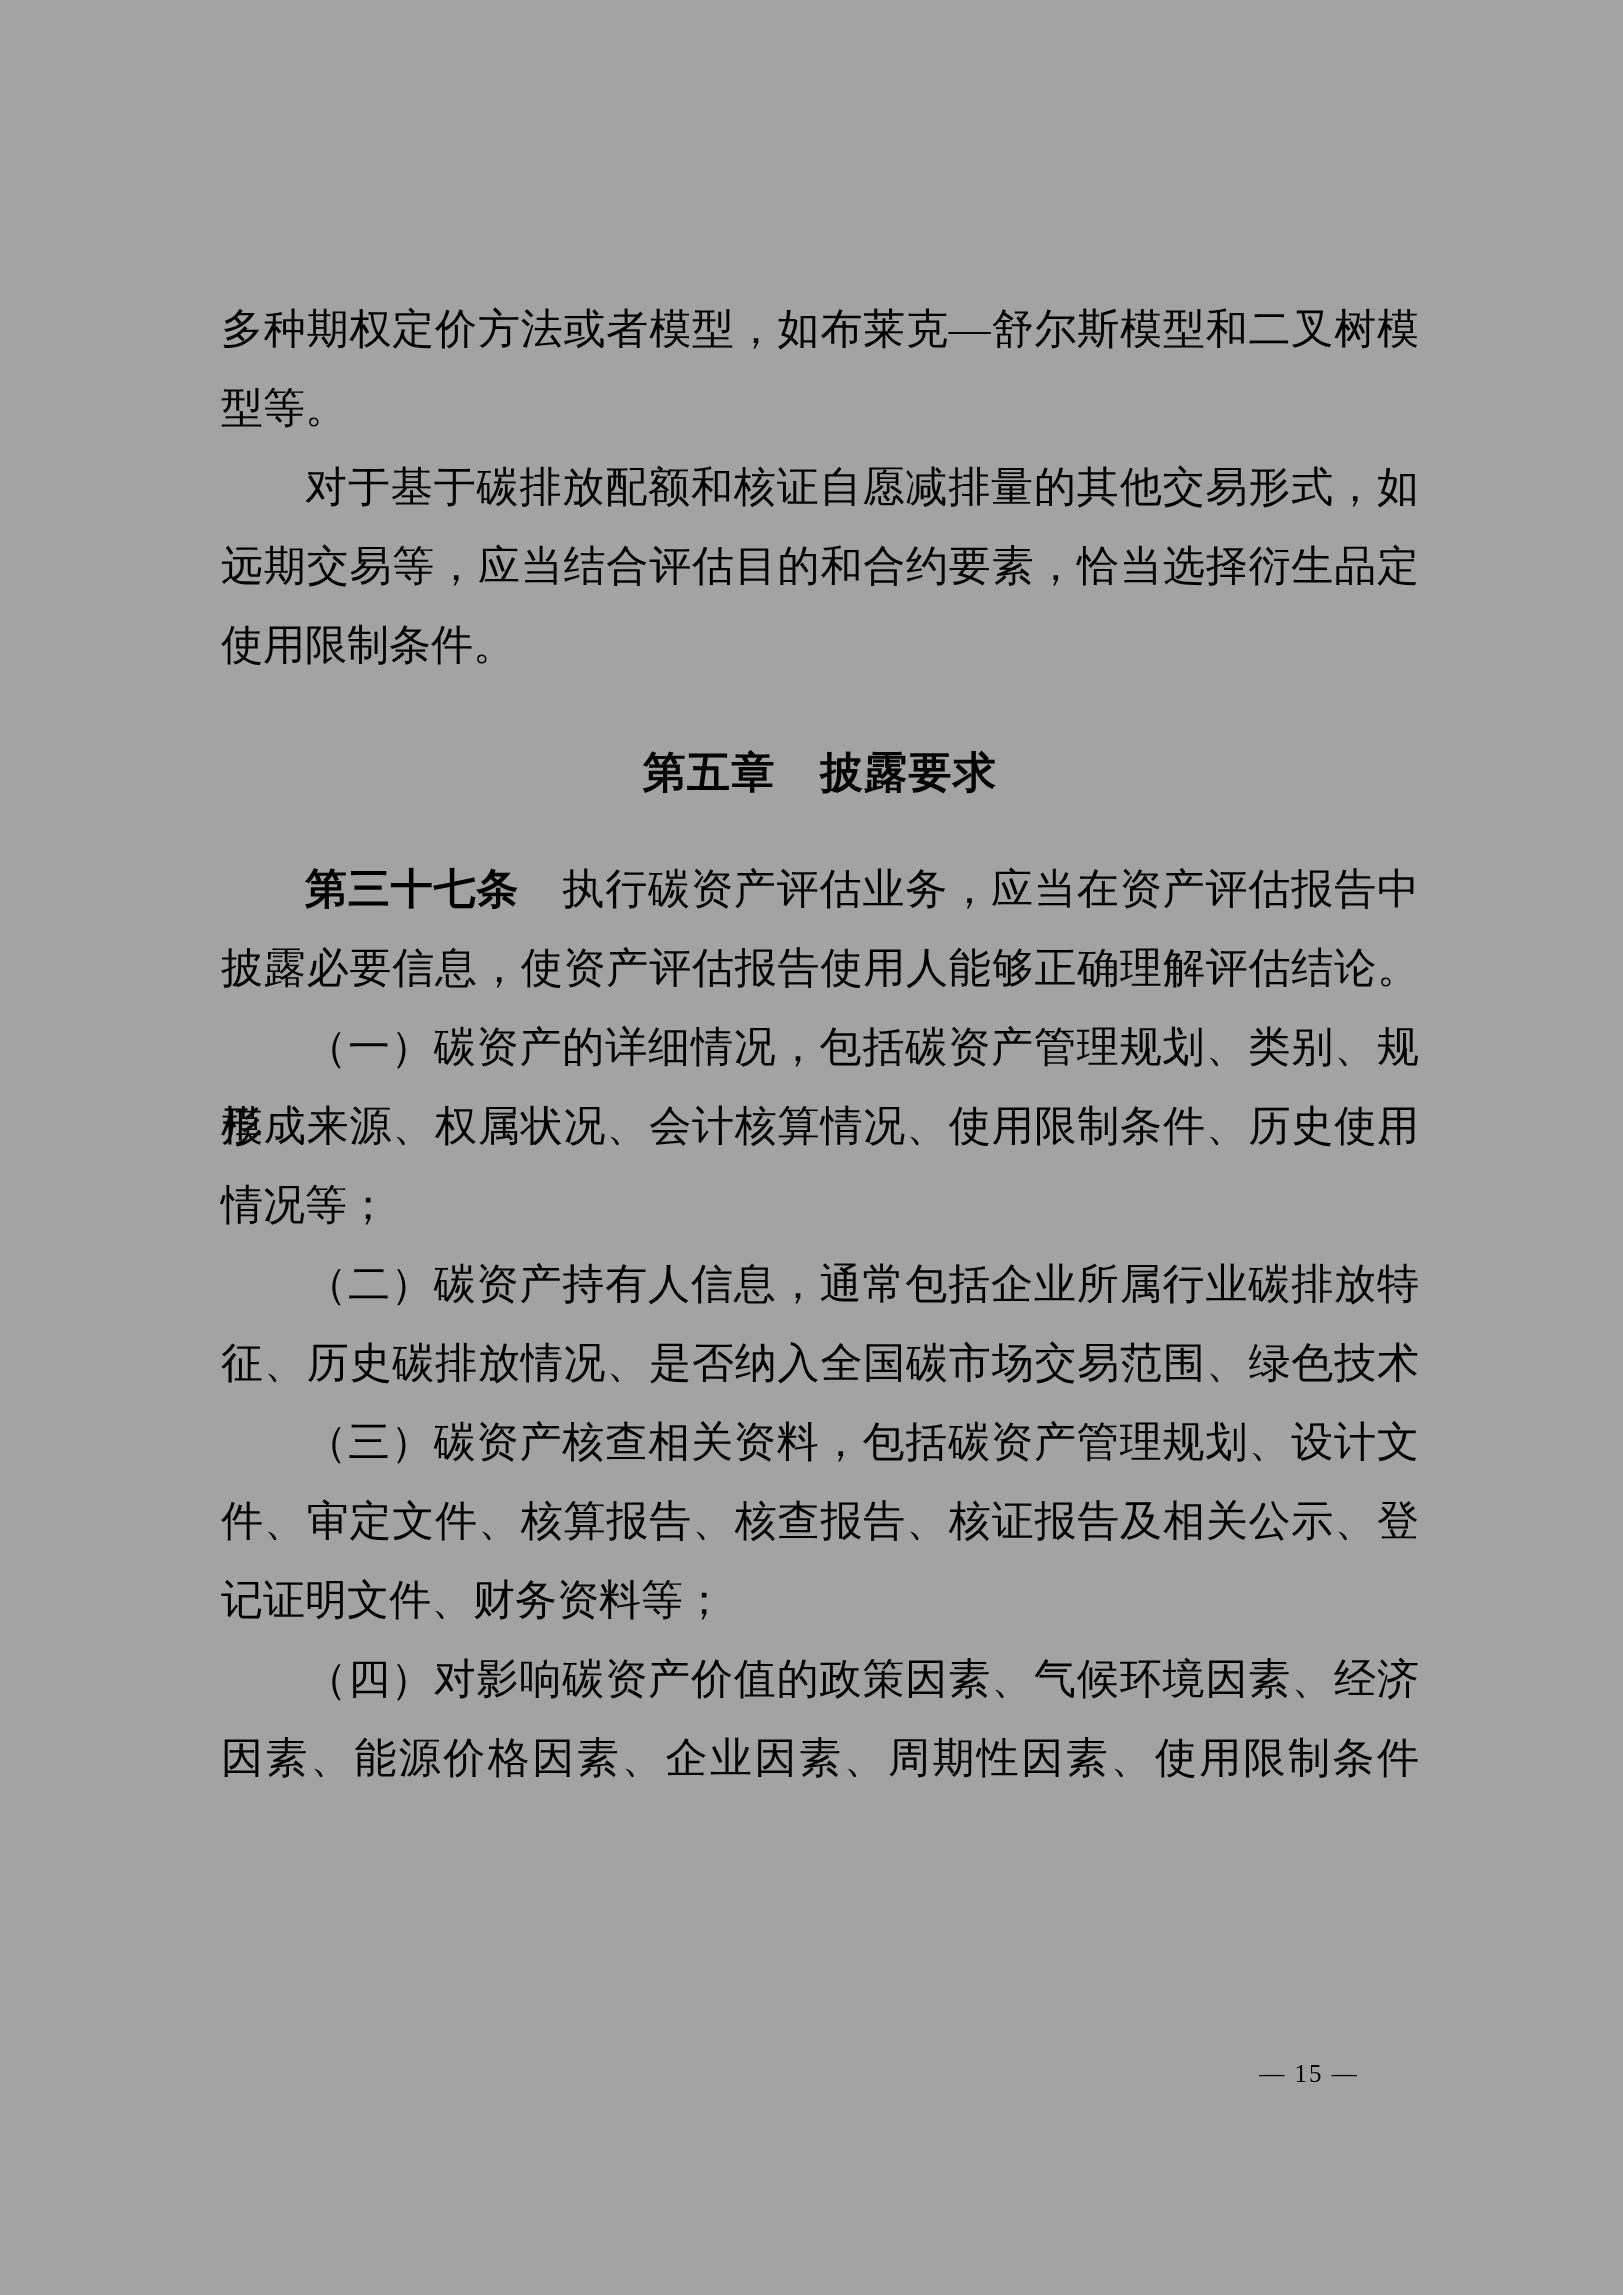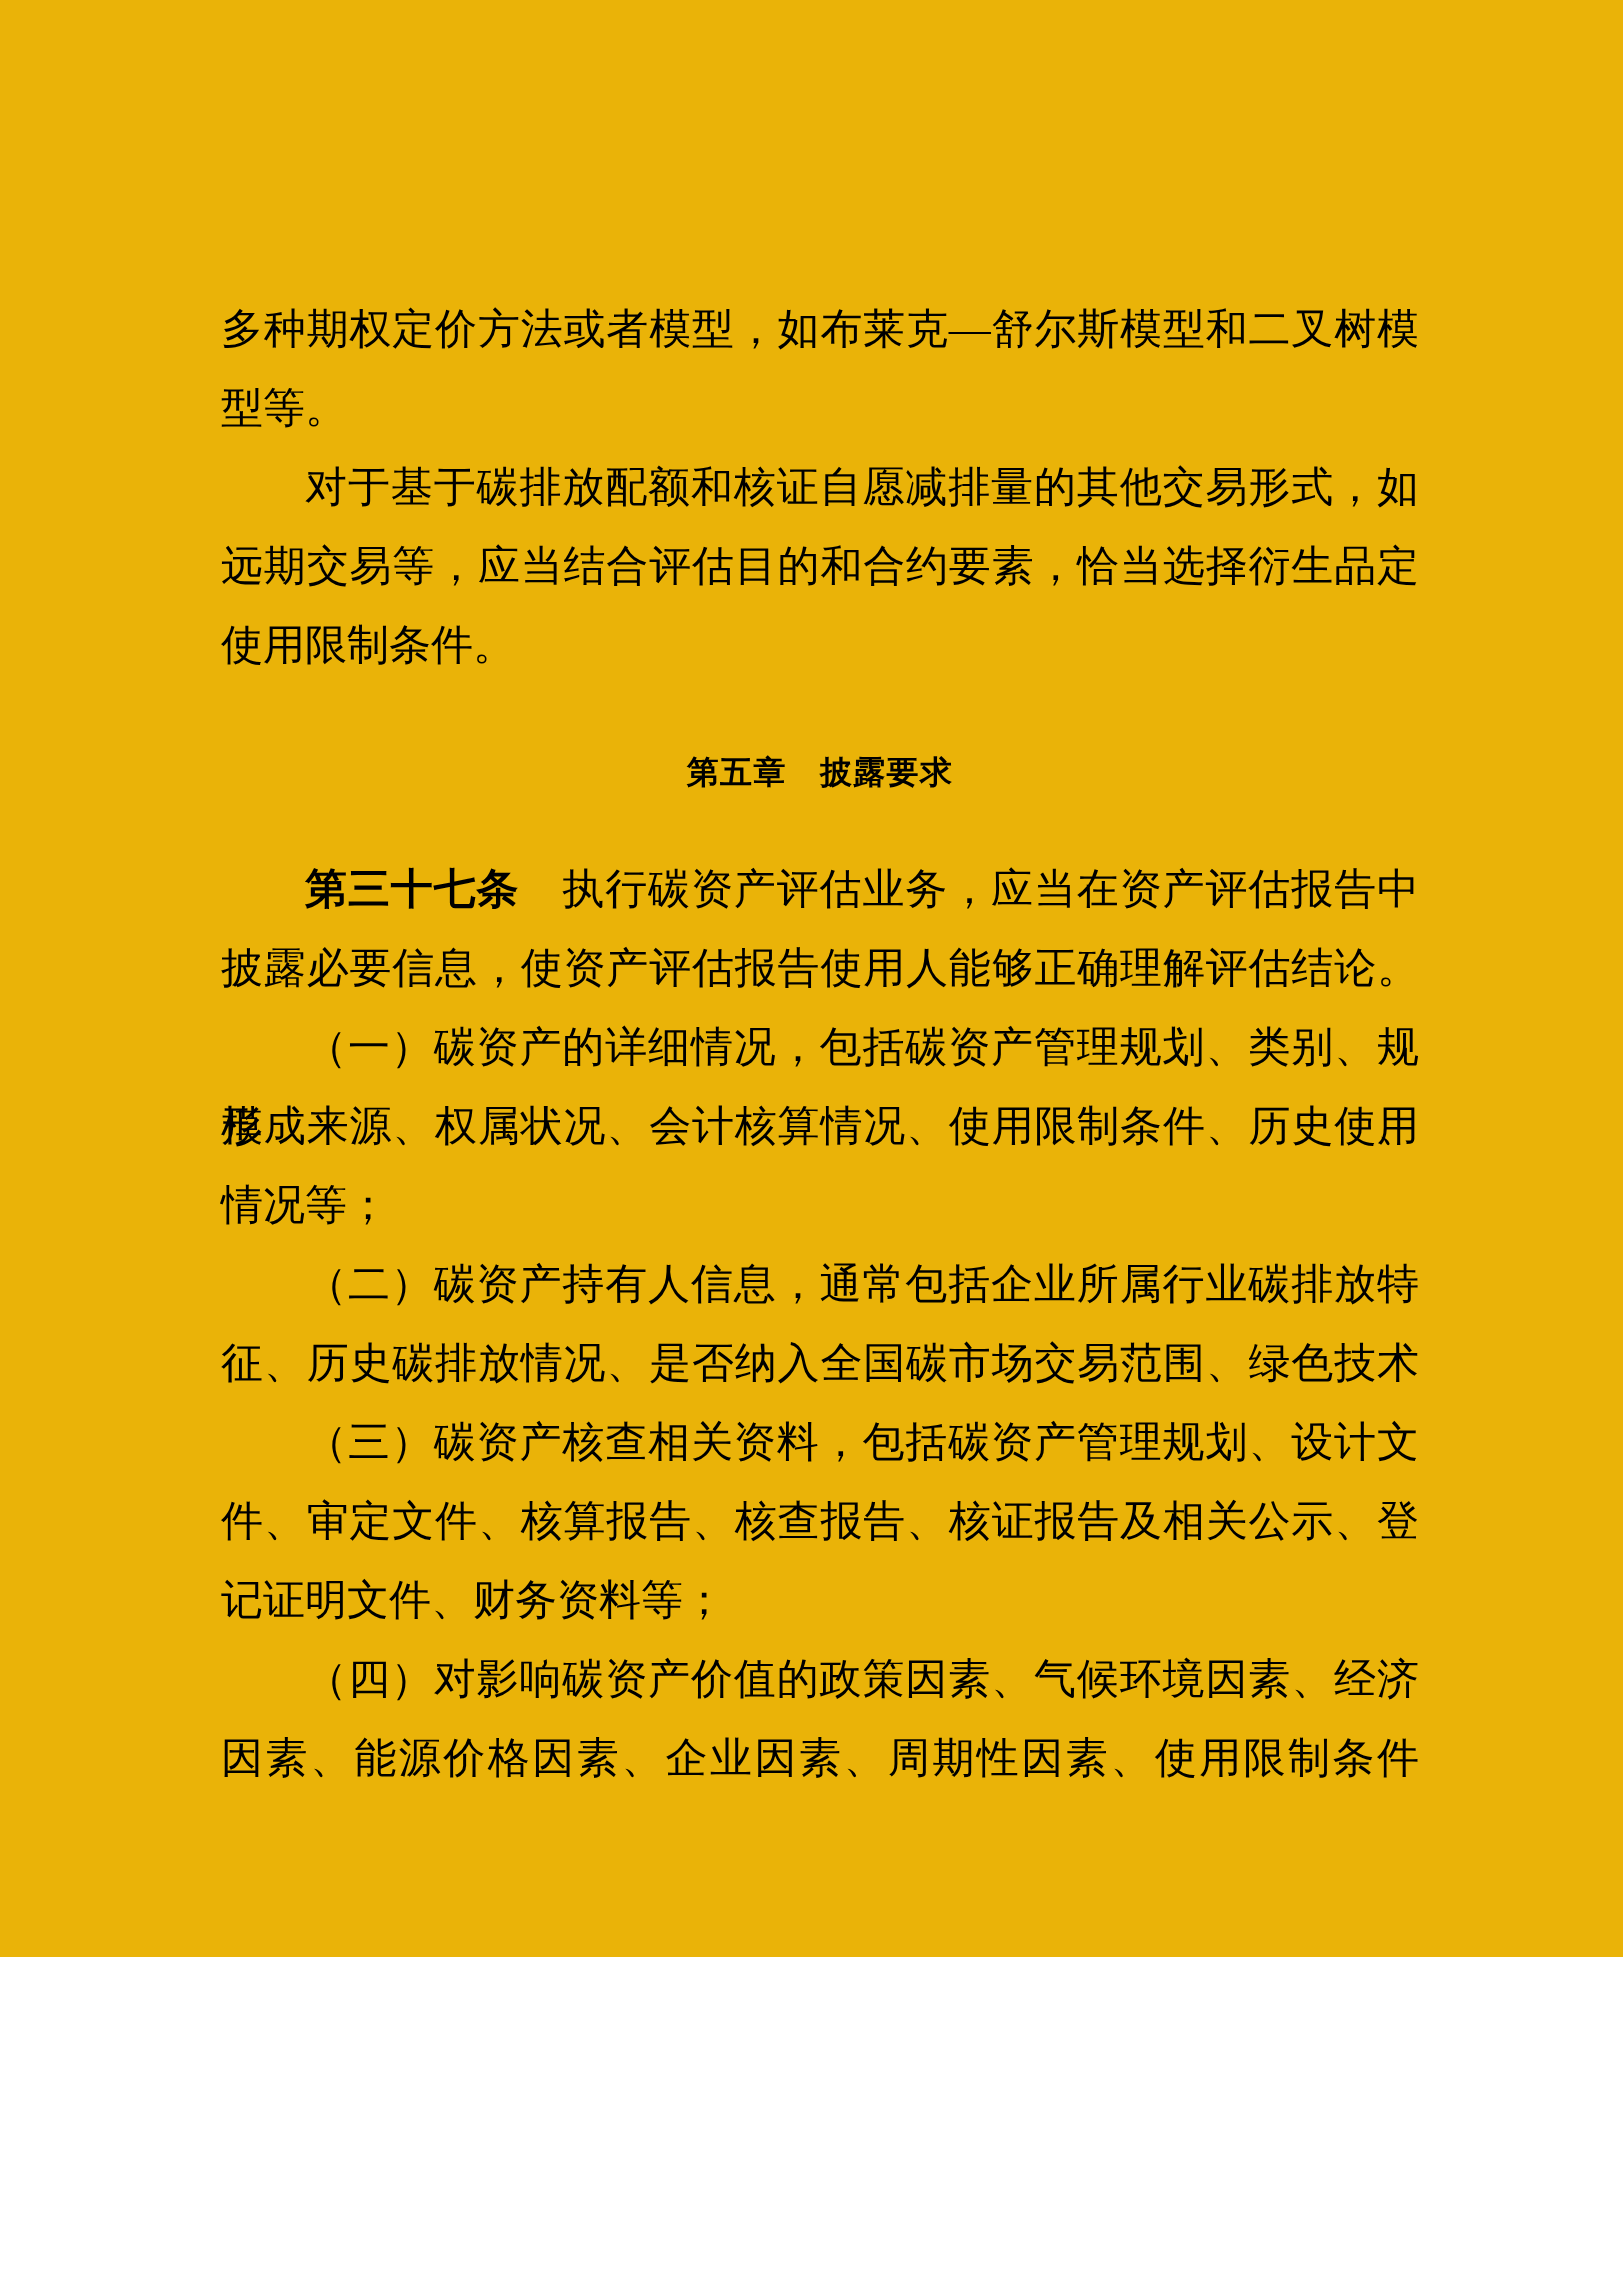--- a/index.html
+++ b/index.html
@@ -3,22 +3,22 @@
 <meta charset="utf-8">
 <style>
   html, body {
     margin: 0;
     padding: 0;
     background: #ffffff;
   }
   .page {
     position: relative;
     width: 1623px;
-    height: 1957px;
-    background: #eab308;
+    height: 2295px;
+    background: #a3a3a3;
     color: #000000;
     overflow: hidden;
     font-family: "Liberation Serif", "DejaVu Serif", serif;
   }
   .content {
     position: absolute;
     left: 221px;
     top: 290px;
     width: 1198px;
   }
@@ -39,21 +39,21 @@
   }
   .article-label {
     font-weight: bold;
   }
   .chapter-heading {
     height: 79px;
     line-height: 79px;
     margin-top: 48px;
     margin-bottom: 38px;
     text-align: center;
-    font-size: 32px;
+    font-size: 43px;
     font-weight: bold;
     font-family: "Liberation Sans", "DejaVu Sans", sans-serif;
     letter-spacing: 1.3px;
   }
   .page-number {
     position: absolute;
     top: 2054px;
     left: 1224px;
     width: 170px;
     text-align: center;

